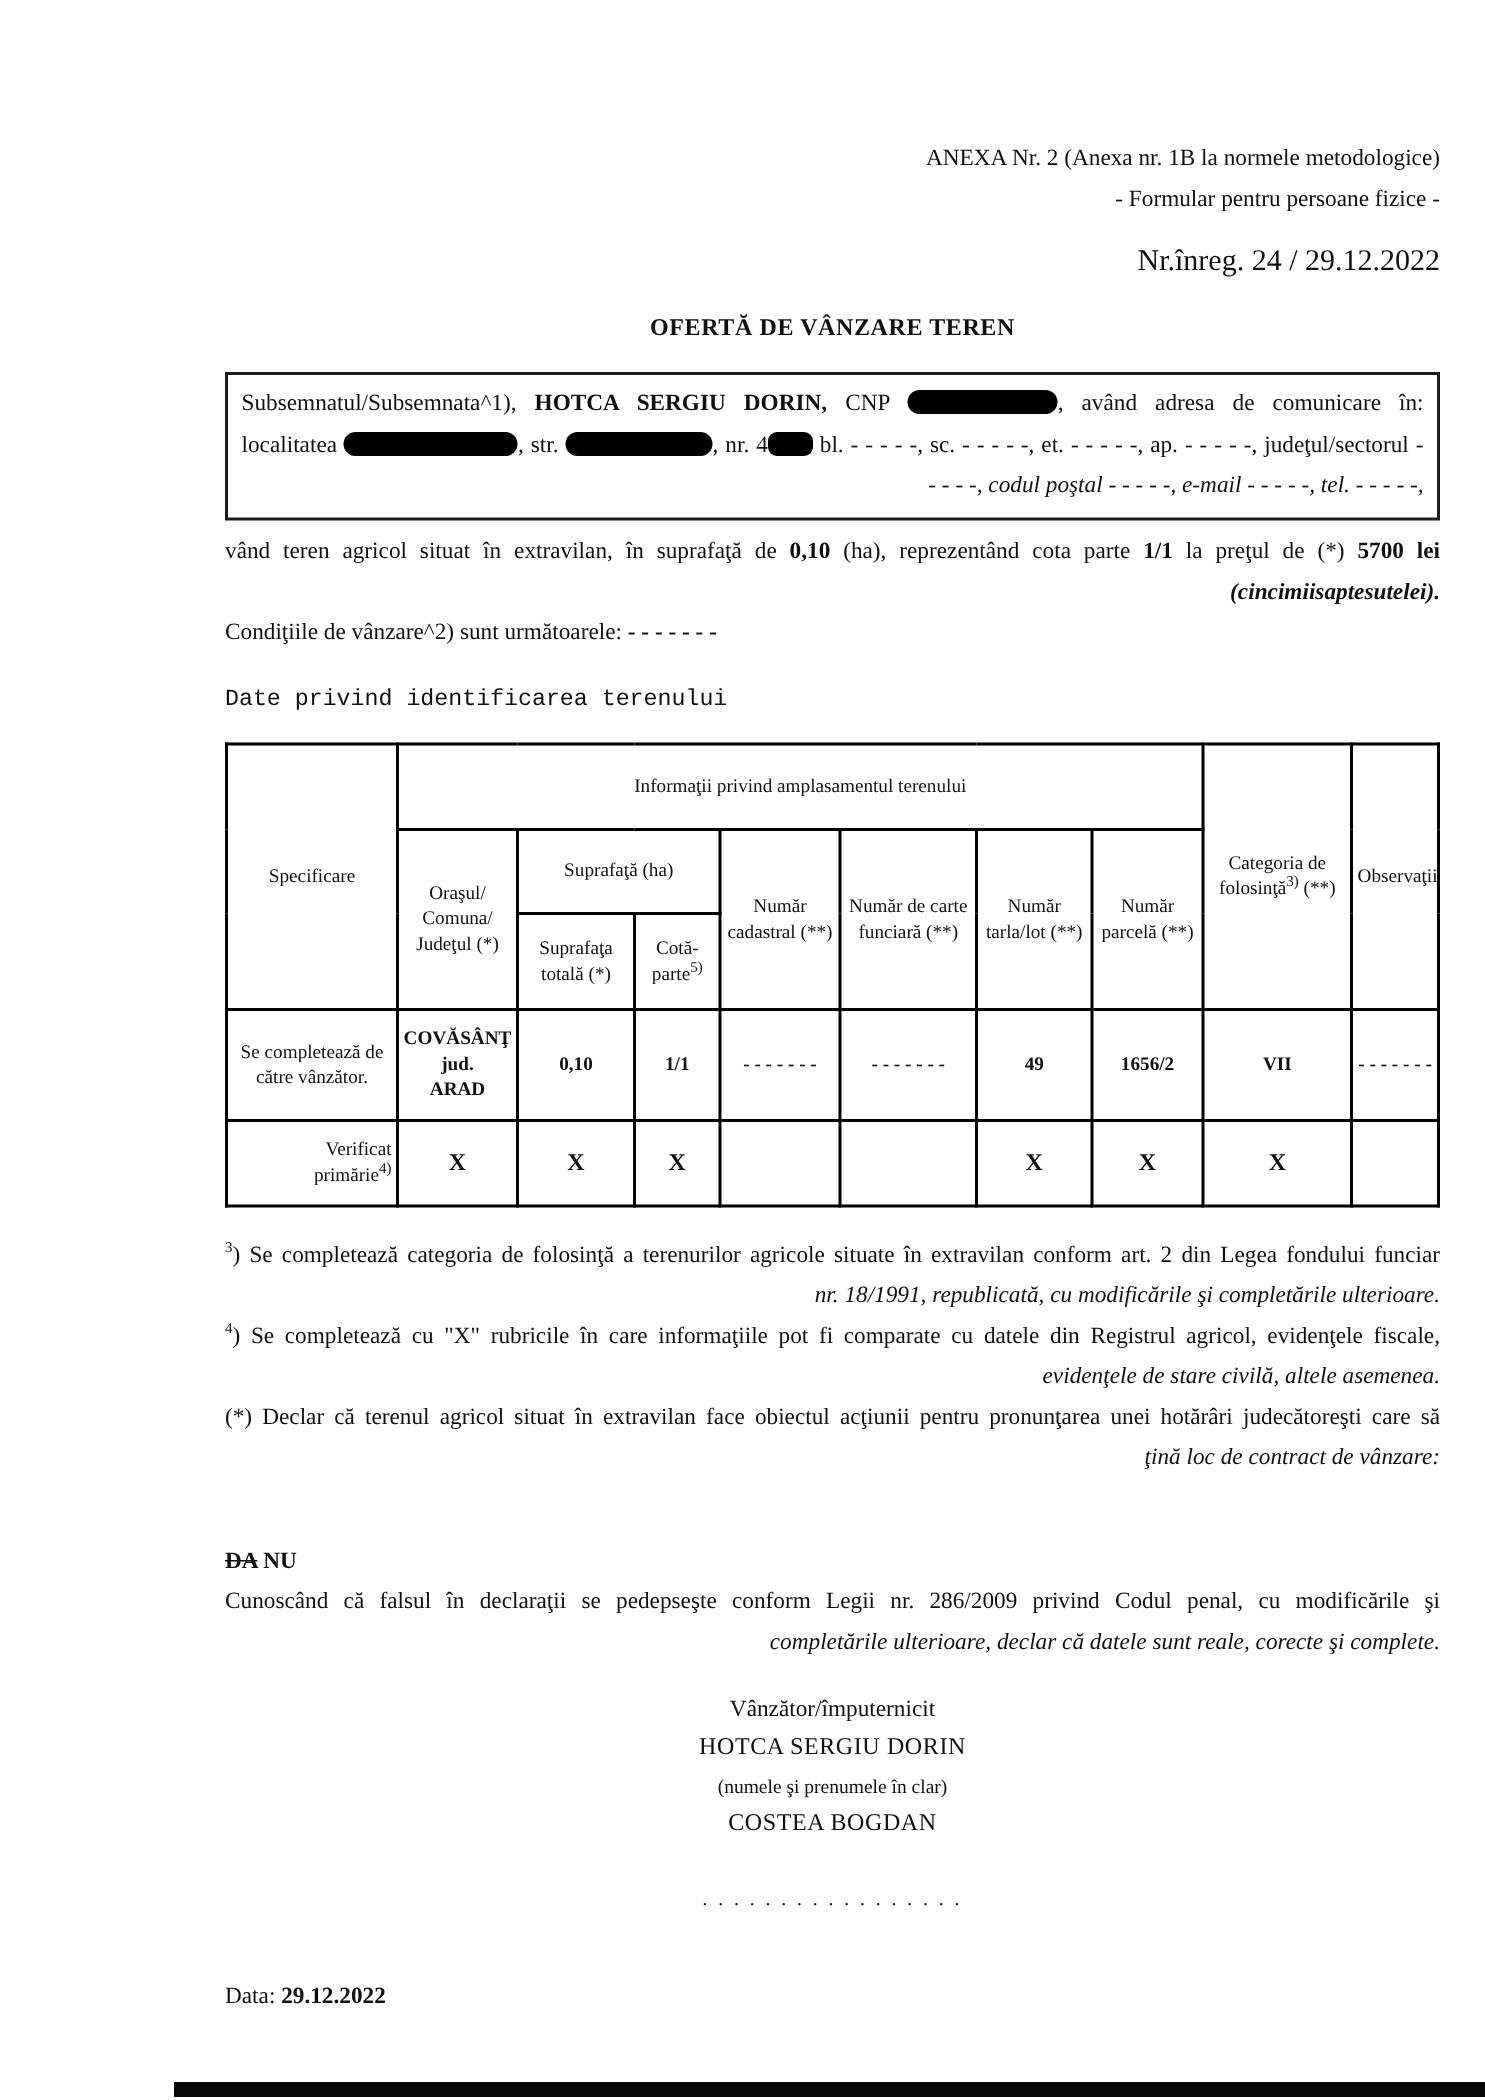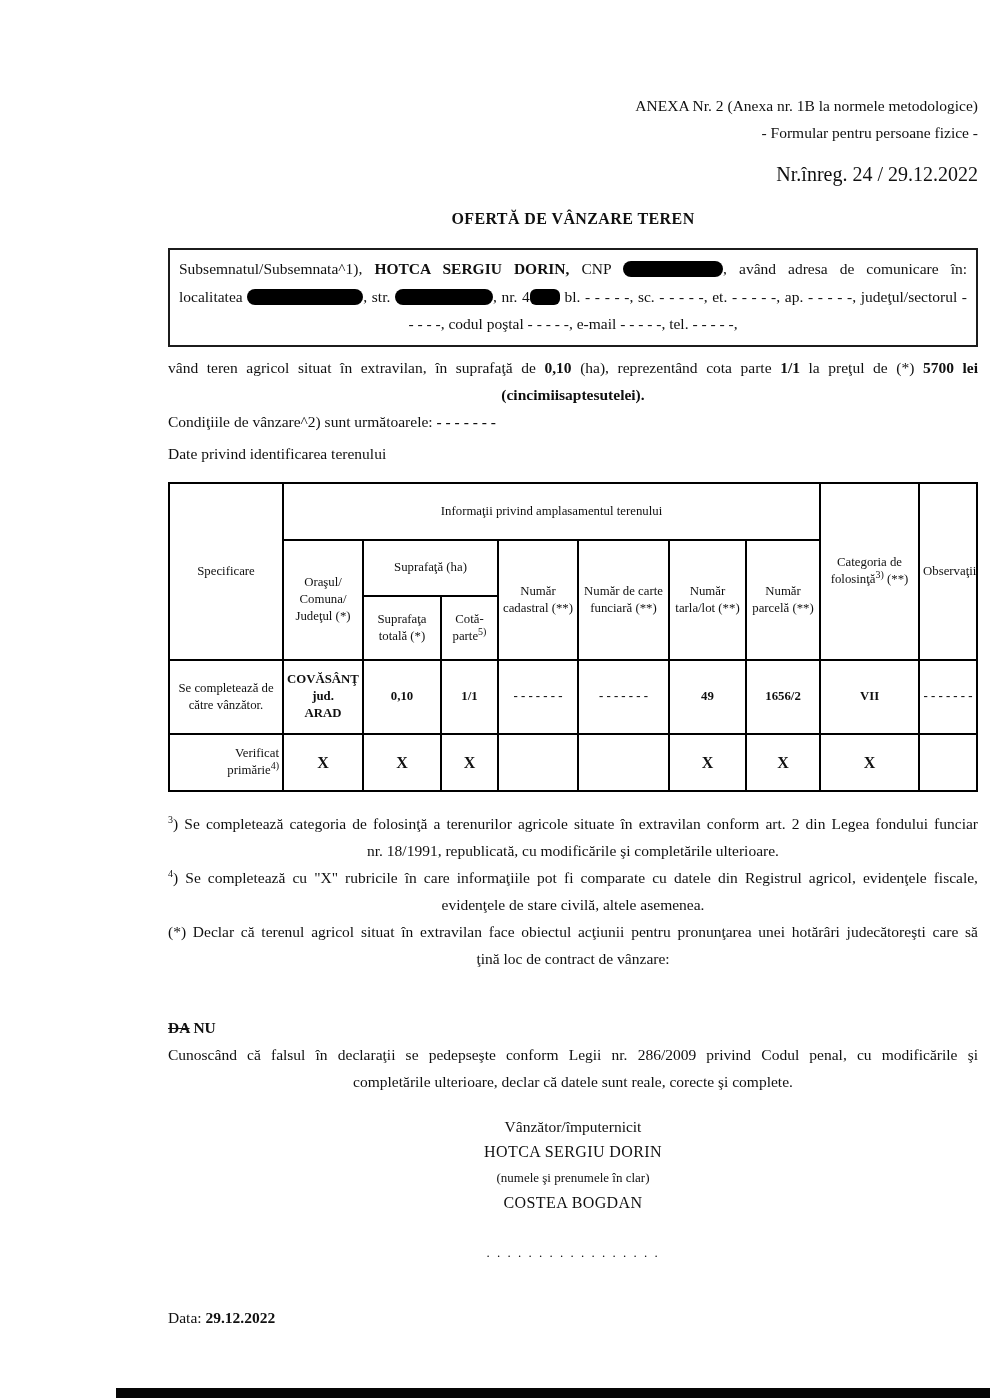--- a/index.html
+++ b/index.html
@@ -4,35 +4,35 @@
 <style>
   * { margin:0; padding:0; box-sizing:border-box; }
   html,body { width:990px; height:1400px; }
   body {
     background:#ffffff;
     font-family:"Liberation Serif", serif;
     color:#101010;
     position:relative;
     overflow:hidden;
   }
-  .content { position:absolute; left:168px; top:0; width:810px; }
+  .content { position:absolute; left:150px; top:0; width:810px; }
   .hdr { padding-top:92px; text-align:right; font-size:15.5px; line-height:27px; }
   .nrinreg { text-align:right; font-size:20px; margin-top:17px; }
   .doc-title { text-align:center; font-weight:bold; font-size:16px; letter-spacing:.4px; margin-top:24px; }
   .ibox { border:2px solid #1c1c1c; margin-top:20px; padding:5px 9px 7px 9px; font-size:15.5px; line-height:27.5px; }
   .jl { text-align:justify; text-align-last:justify; }
-  .ll { text-align:center; }
+  .ll { text-align:right;font-style:italic; }
   .b { font-weight:bold; }
   .strike { text-decoration:line-through; }
   .redact { display:inline-block; background:#000; border-radius:8px; vertical-align:-3px; height:16px; }
   .r-cnp { width:100px; } .r-loc { width:116px; } .r-str { width:98px; } .r-nr { width:30px; border-radius:6px; }
   .para { font-size:15.5px; line-height:27px; }
   .sale { margin-top:7px; }
   .cond { margin-top:0; }
-  .dateh { margin-top:5px; }
+  .dateh { margin-top:18px;font-family:Liberation Mono, monospace; }
   table.land { border-collapse:collapse; margin-top:15px; width:808px; table-layout:fixed; }
   table.land td { border:2.5px solid #000; text-align:center; vertical-align:middle; font-size:12.8px; line-height:17px; padding:2px 3px; }
   .ml { white-space:pre-line; }
   sup { font-size:10px; vertical-align:super; line-height:0; }
   td.val { font-weight:bold; font-size:13.2px; }
   td.lbl { font-size:12.8px; }
   tr.hA { height:57px; } tr.hB { height:56px; } tr.hC { height:64px; }
   tr.d1 { height:74px; } tr.d2 { height:57px; }
   .fnotes { margin-top:18px; }
   .fn { font-size:15.5px; line-height:27px; }

